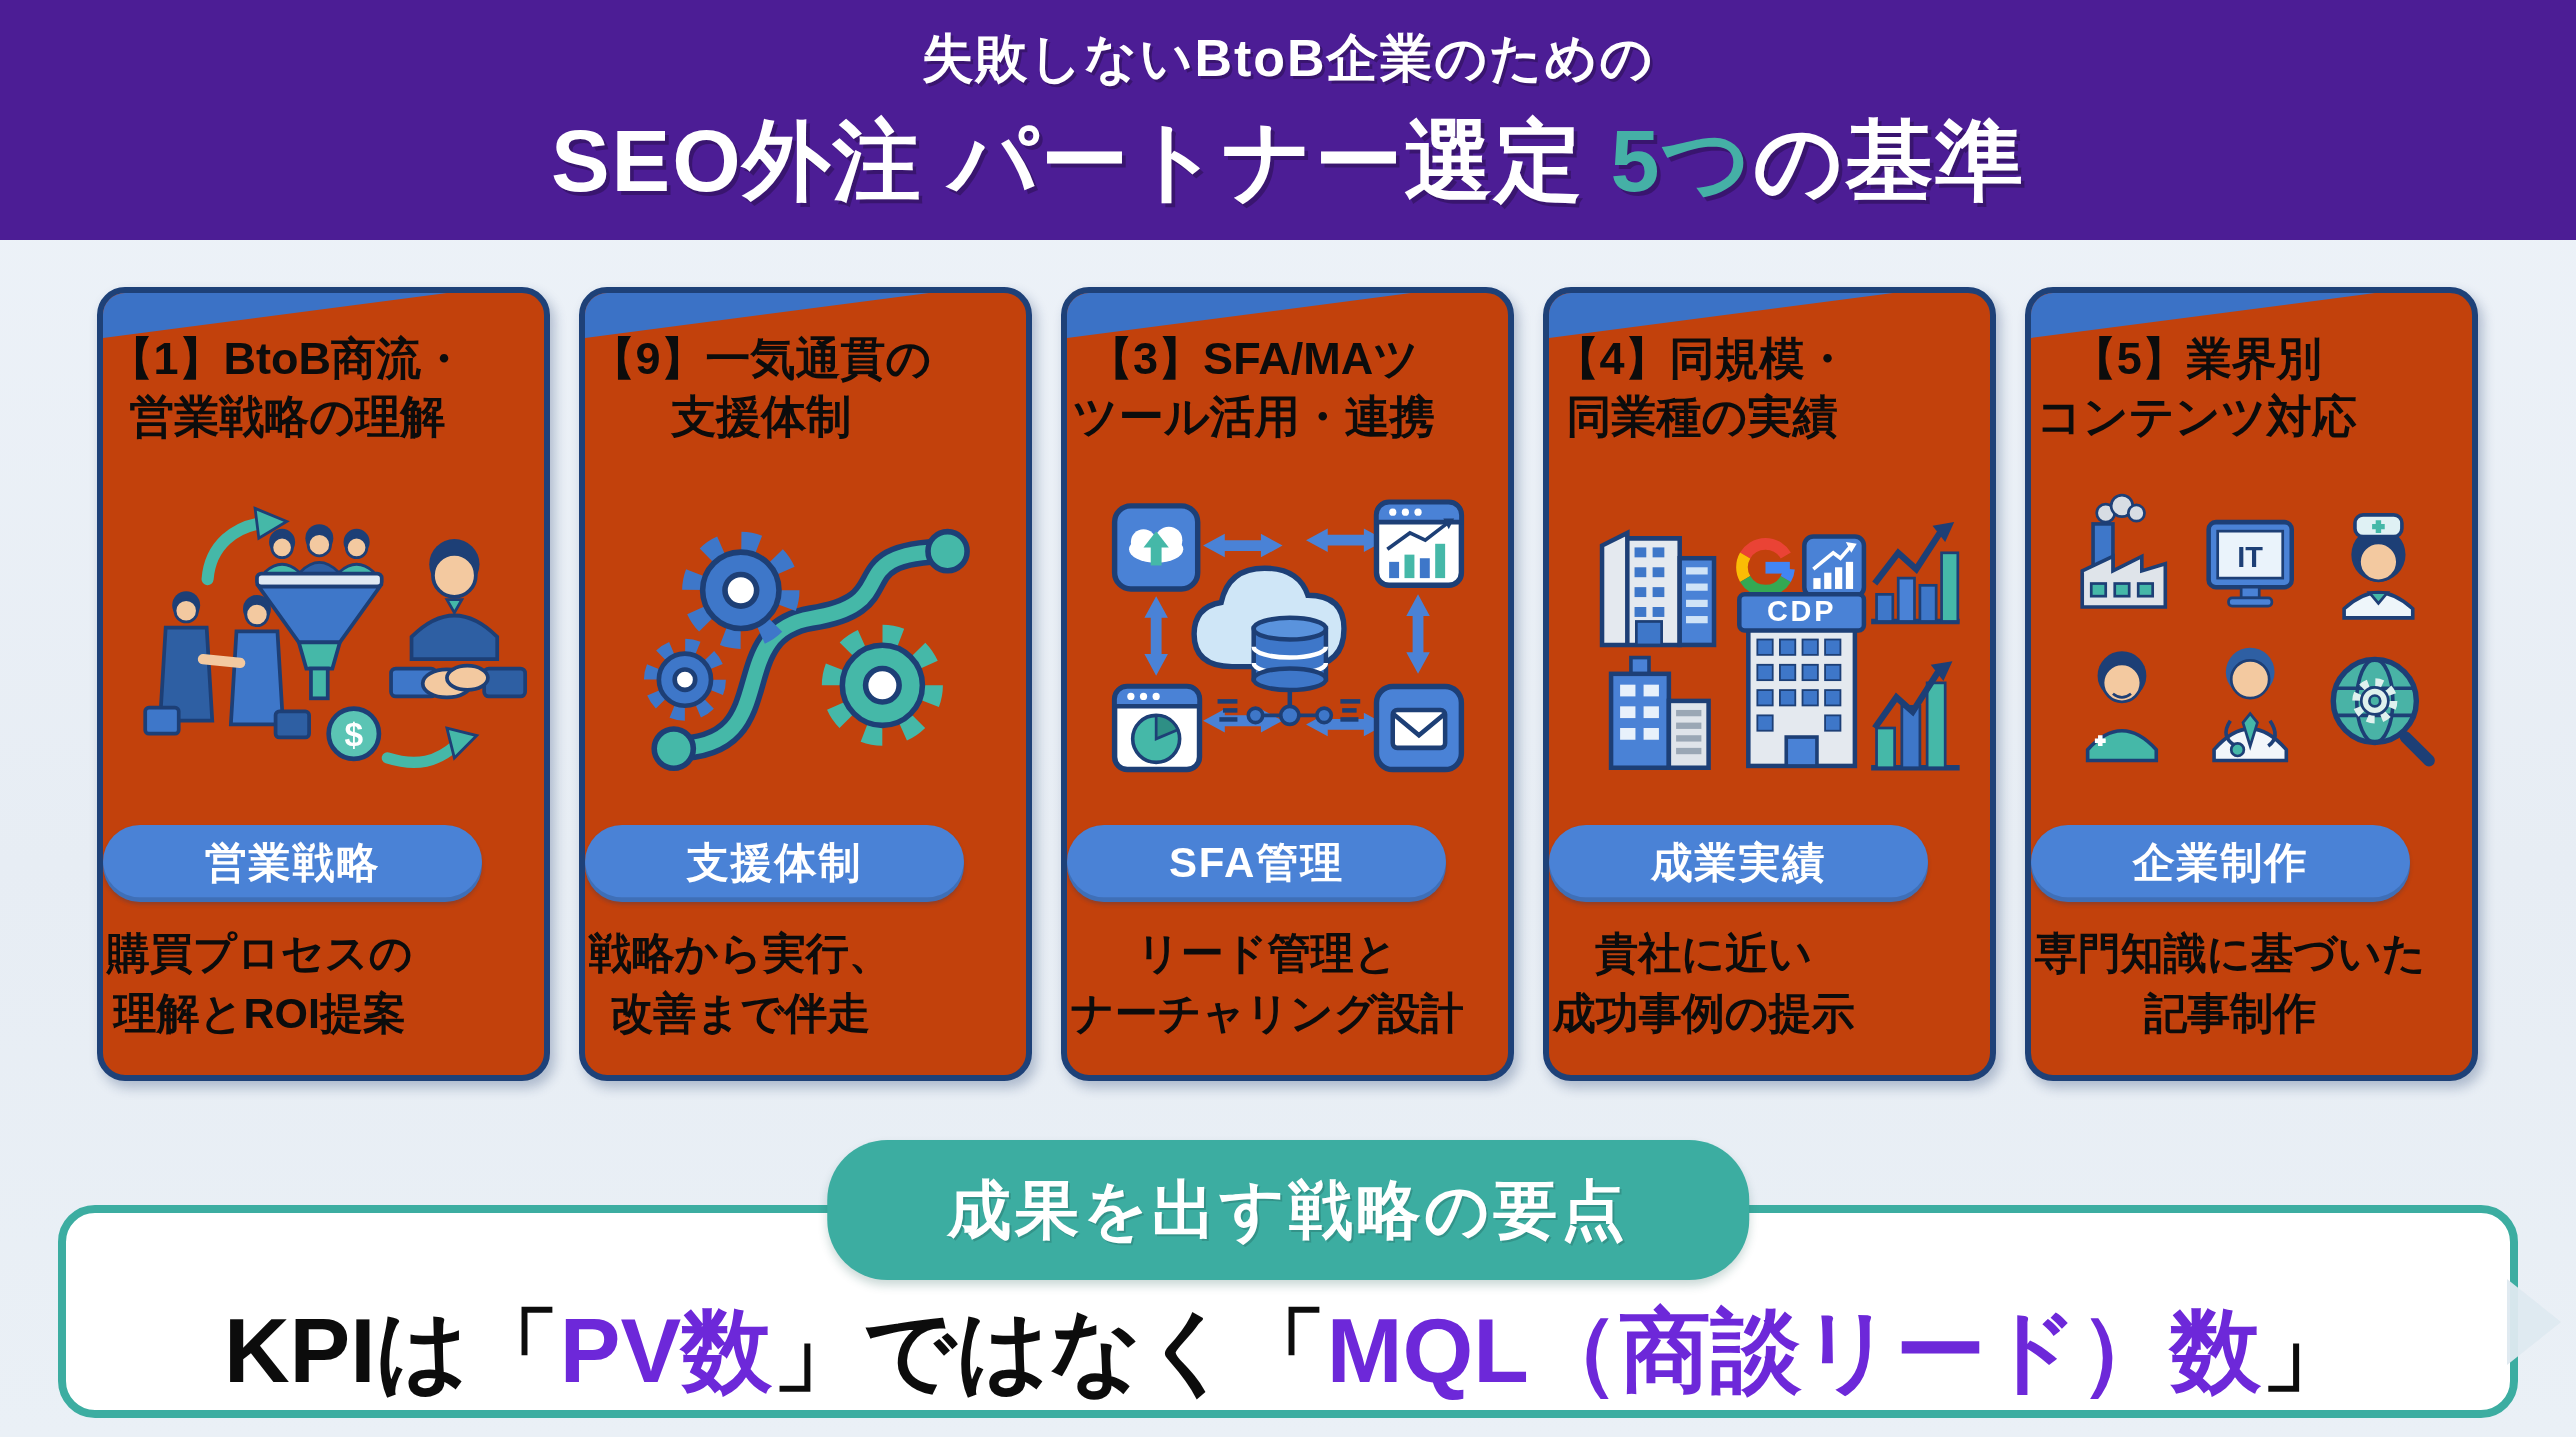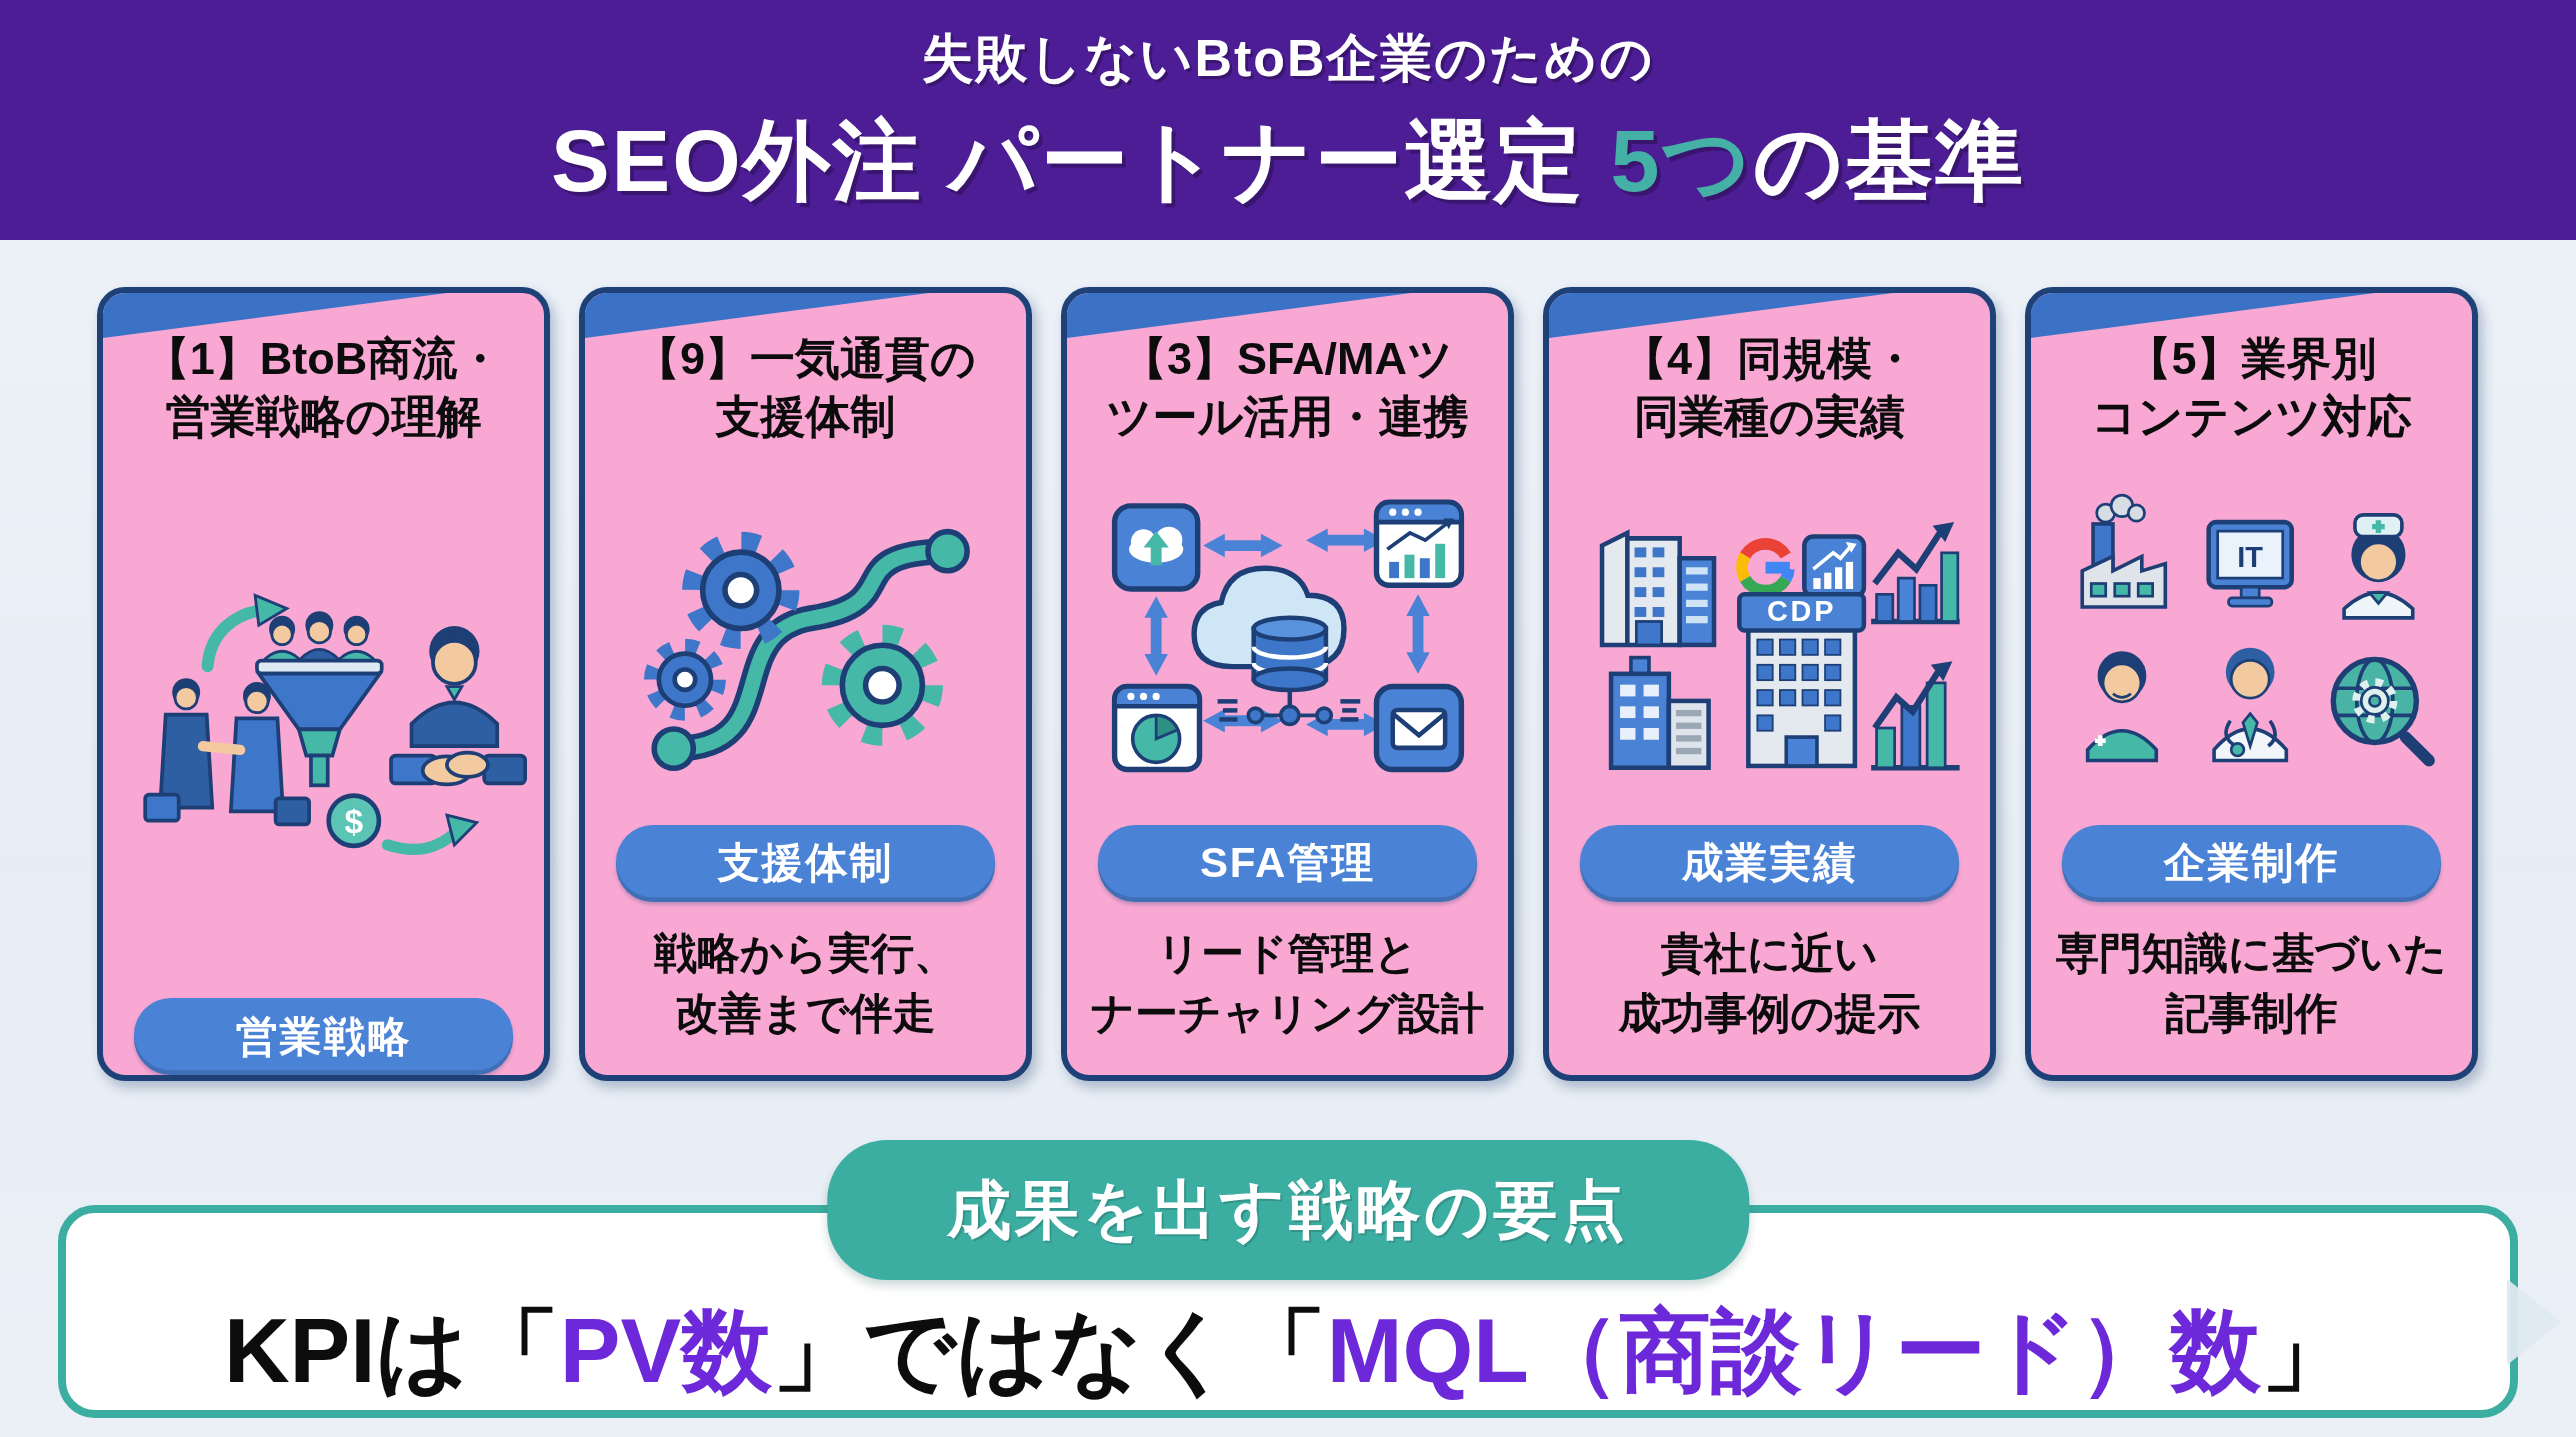--- a/index.html
+++ b/index.html
@@ -20,24 +20,24 @@
   .header .main{
     margin-top:7.5px;font-size:88px;font-weight:900;letter-spacing:1.9px;
     text-shadow:3.7px 3.7px 0 rgba(0,0,0,.25);
   }
   .header .main .teal{color:#45b0a6;}
   .cards{
     position:absolute;left:97px;top:287px;width:2381px;height:794px;
     display:flex;gap:29px;
   }
   .card{
-    position:relative;flex:1;background:#f9a8d4;
+    position:relative;flex:1;background:#c2410c;
     border:6.6px solid #1e4178;border-radius:28px;
     box-shadow:4.7px 6.6px 11.2px rgba(25,55,105,.28);
-    overflow:hidden;display:flex;flex-direction:column;align-items:center;
+    overflow:hidden;display:flex;flex-direction:column;align-items:flex-start;
   }
   .wedge{
     position:absolute;top:0;left:0;width:78%;height:45px;background:#3b72c6;
     clip-path:polygon(0 0,100% 0,0 100%);
   }
   .card h2{
     margin:37px 5.6px 0;z-index:1;text-align:center;
     font-size:45px;line-height:1.28;font-weight:900;color:#0c0c0c;
   }
   .iconbox{flex:1;width:100%;display:flex;align-items:center;justify-content:center;padding:5.6px 0;}
@@ -145,20 +145,21 @@
           <circle cx="252" cy="266" r="27" fill="#5bc4b4" stroke="#1d3f76" stroke-width="5"></circle>
           <text x="252" y="279" text-anchor="middle" font-size="36" font-weight="bold" fill="#ffffff">$</text>
         </g>
         <path d="M288 292 C320 302 342 296 362 278" stroke="#45b8a8" stroke-width="12" fill="none" stroke-linecap="round"></path>
         <polygon points="352,260 384,268 360,292" fill="#45b8a8" stroke="#1d3f76" stroke-width="3"></polygon>
       </svg>
     </div>
     <div class="badge">
         <span>営業戦略</span>
       </div>
+    <p class="desc"><span>購買プロセスの</span><br><span>理解とROI提案</span></p>
   </article>
 
   <article class="card">
     <div class="wedge"></div>
     <h2><span>【9】一気通貫の</span><br><span>支援体制</span></h2>
     <div class="iconbox">
       <svg viewBox="0 0 440 320">
         <path d="M78 282 C200 282 128 158 226 142 C330 126 252 72 372 70" stroke="#1d3f76" stroke-width="28" fill="none" stroke-linecap="round"></path>
         <path d="M78 282 C200 282 128 158 226 142 C330 126 252 72 372 70" stroke="#45b8a8" stroke-width="16" fill="none" stroke-linecap="round"></path>
         <circle cx="78" cy="282" r="21" fill="#45b8a8" stroke="#1d3f76" stroke-width="6"></circle>

